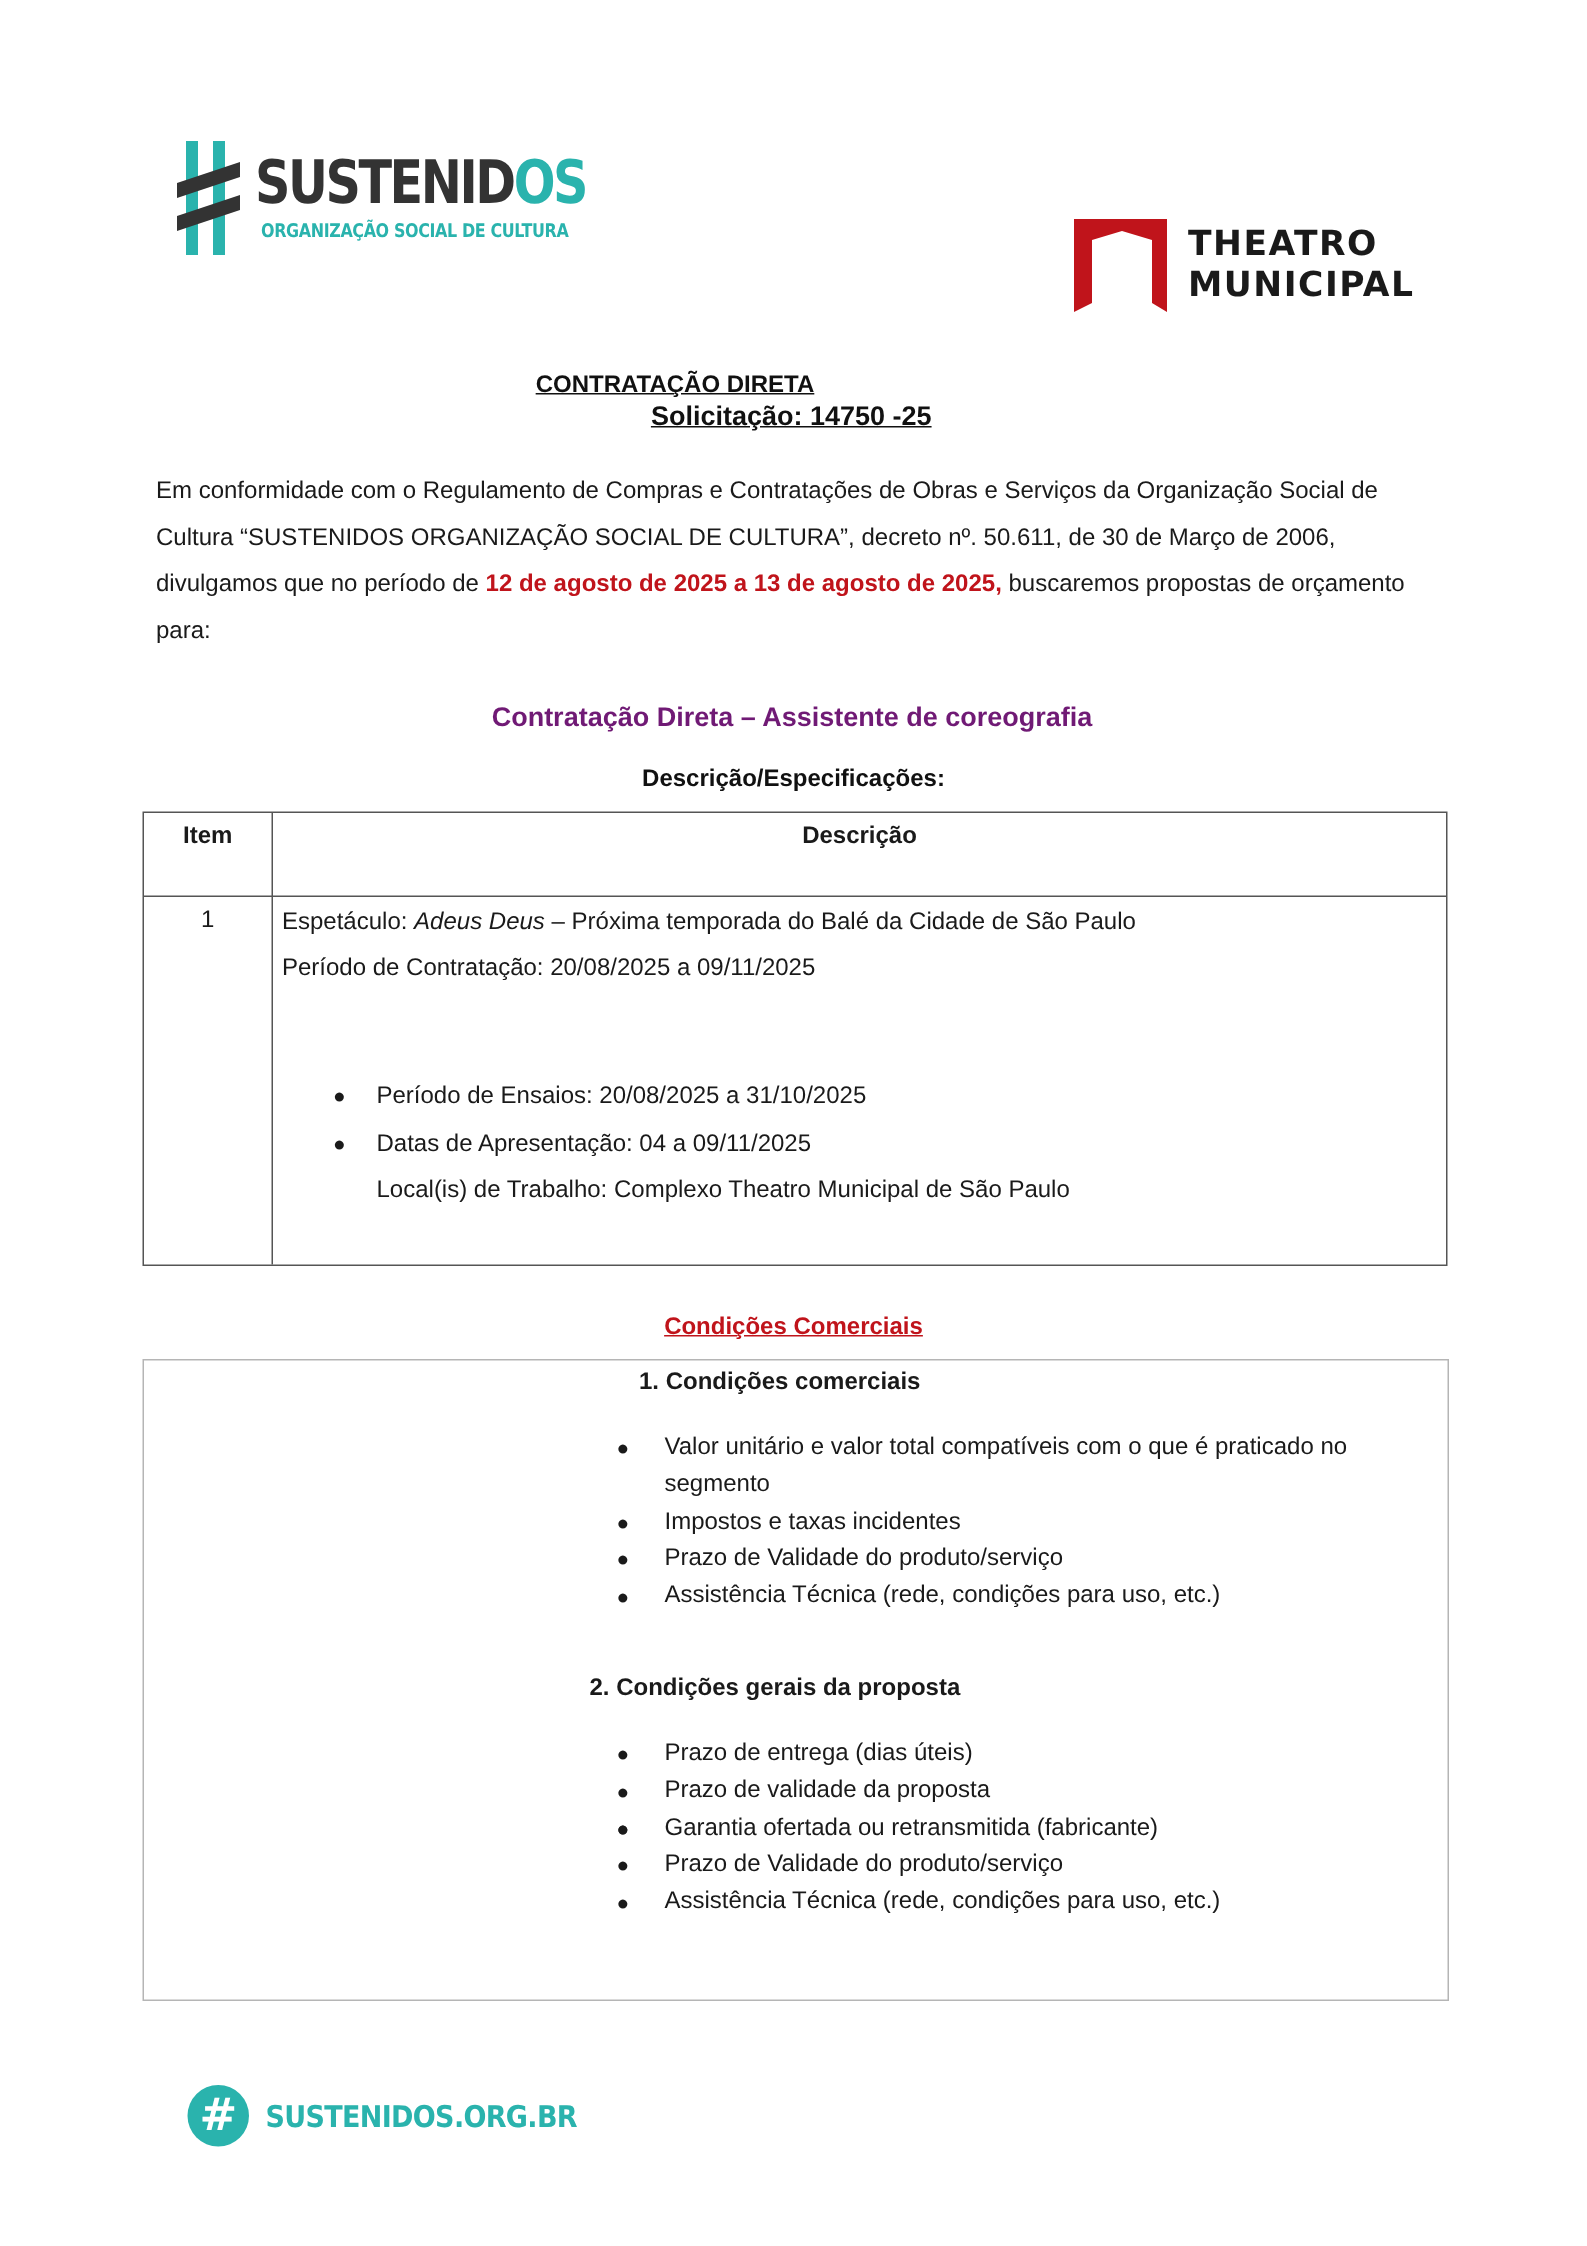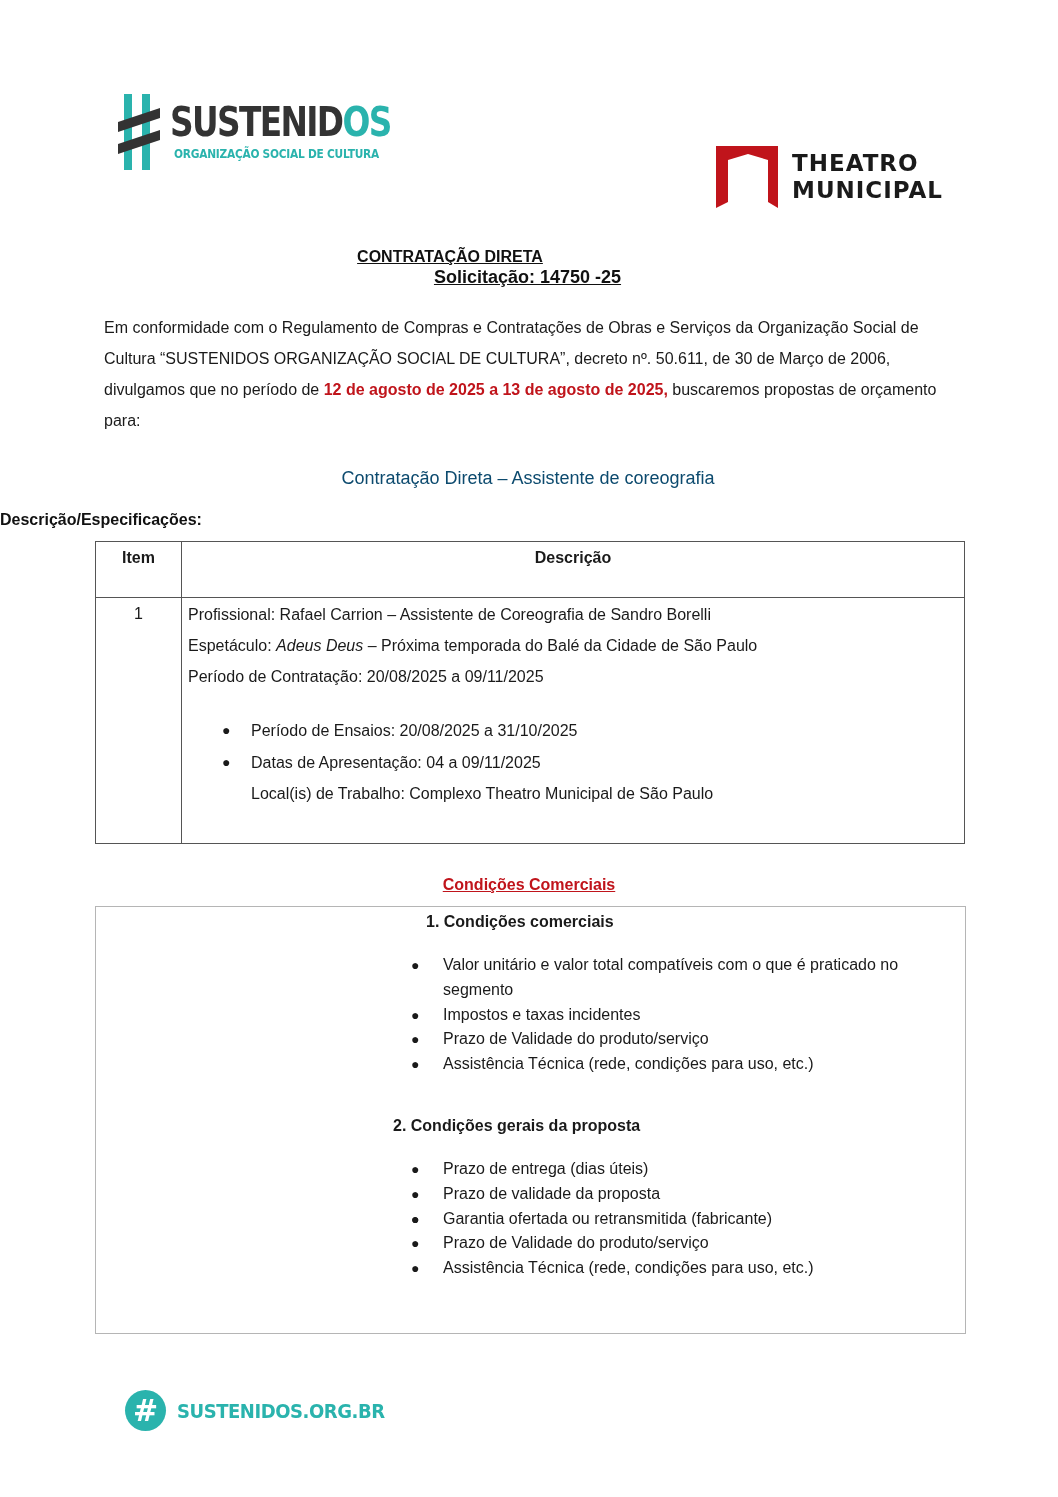--- a/index.html
+++ b/index.html
@@ -43,24 +43,24 @@
     font-weight: bold; font-size: 18px; text-decoration: underline; color: #111;
   }
 
   .intro {
     left: 104px; top: 312px; width: 840px; font-size: 16px; line-height: 31px; color: #1a1a1a;
   }
   .intro .red { color: #c0141b; font-weight: bold; }
 
   .subtitle {
     left: 0; width: 1056px; top: 468px; text-align: center;
-    color: #0c4a6e; font-weight: normal; font-size: 18px;
+    color: #701a75; font-weight: bold; font-size: 18px;
   }
   .desc-label {
-    left: 0; width: 1058px; top: 511px; 
+    left: 0; width: 1058px; top: 511px; text-align: center;
     font-weight: bold; font-size: 16px; color: #111;
   }
 
   
   .tbl { left: 95px; top: 541px; width: 870px; height: 303px; border: 1px solid #555; box-sizing: border-box; }
   .tbl .vline { position: absolute; left: 85px; top: 0; bottom: 0; width: 1px; background: #555; }
   .tbl .hline { position: absolute; left: 0; right: 0; top: 55px; height: 1px; background: #555; }
   .tbl .h-item { position: absolute; left: 0; width: 85px; top: 7px; text-align: center; font-weight: bold; font-size: 16px; }
   .tbl .h-desc { position: absolute; left: 86px; right: 0; top: 7px; text-align: center; font-weight: bold; font-size: 16px; }
   .tbl .c-item { position: absolute; left: 0; width: 85px; top: 63px; text-align: center; font-size: 16px; }
@@ -126,21 +126,20 @@
 <div class="abs desc-label">Descrição/Especificações:</div>
 
 <div class="abs tbl">
   <div class="vline"></div>
   <div class="hline"></div>
   <div class="h-item">Item</div>
   <div class="h-desc">Descrição</div>
 
   <div class="c-item">1</div>
   <div class="c-desc">
-    <div>Profissional: Rafael Carrion – Assistente de Coreografia de Sandro Borelli</div>
     <div><span>Espetáculo: </span><span class="ital">Adeus Deus</span><span> – Próxima temporada do Balé da Cidade de São Paulo</span></div>
     <div>Período de Contratação: 20/08/2025 a 09/11/2025</div>
   </div>
   <div class="bul" style="top:180px;">
     <span class="dot">●</span>
     <span class="txt">Período de Ensaios: 20/08/2025 a 31/10/2025</span>
   </div>
   <div class="bul" style="top:212px;">
     <span class="dot">●</span>
     <span class="txt">Datas de Apresentação: 04 a 09/11/2025</span>

